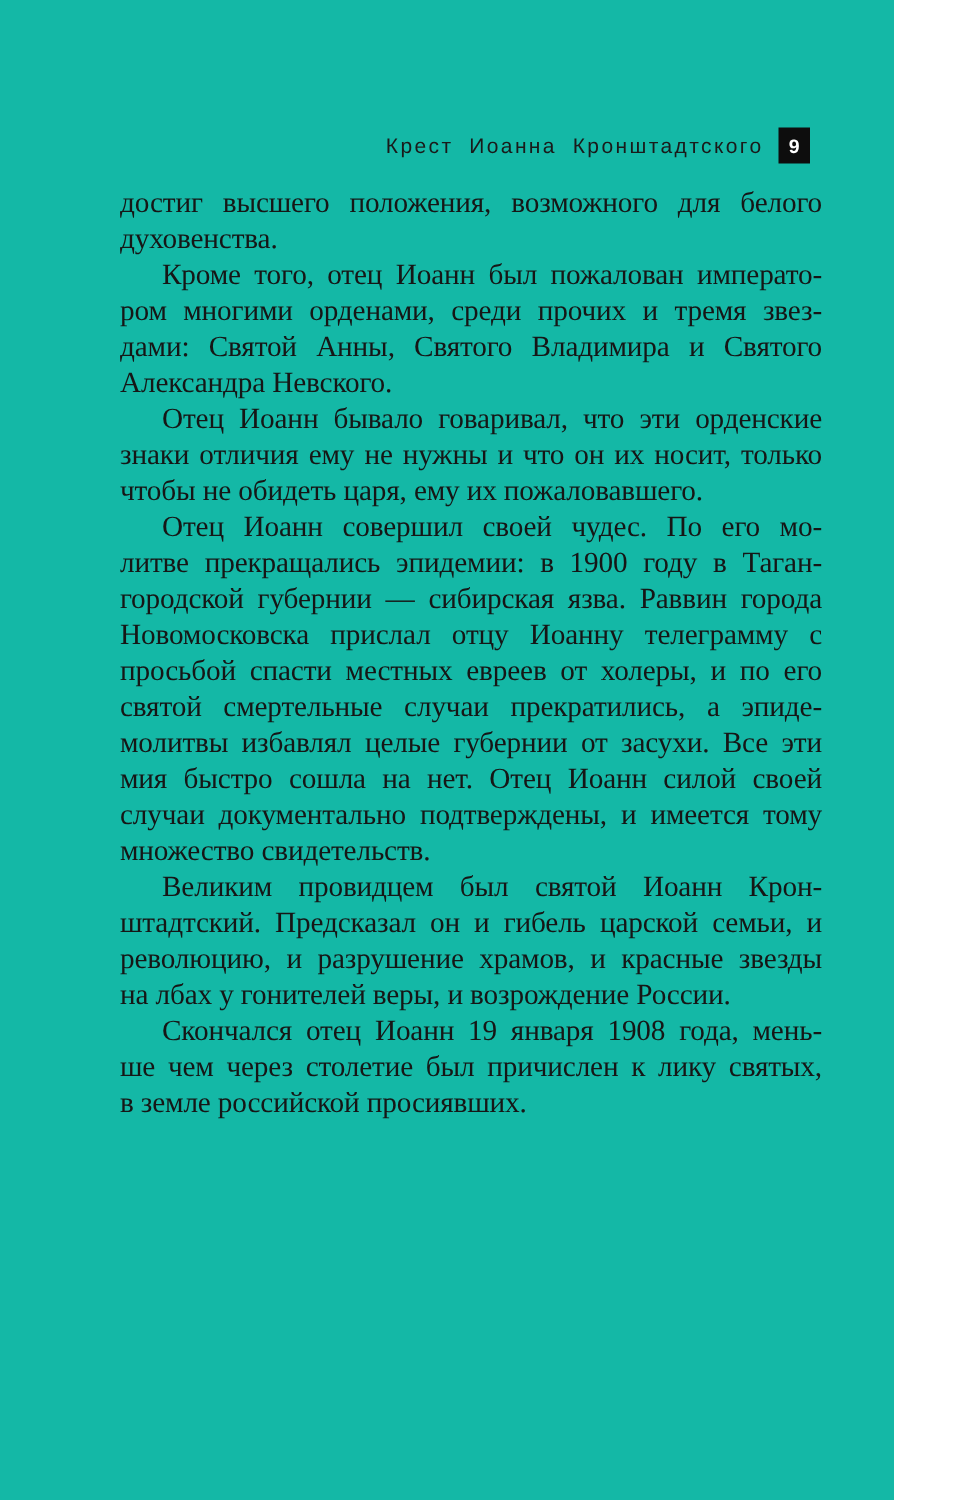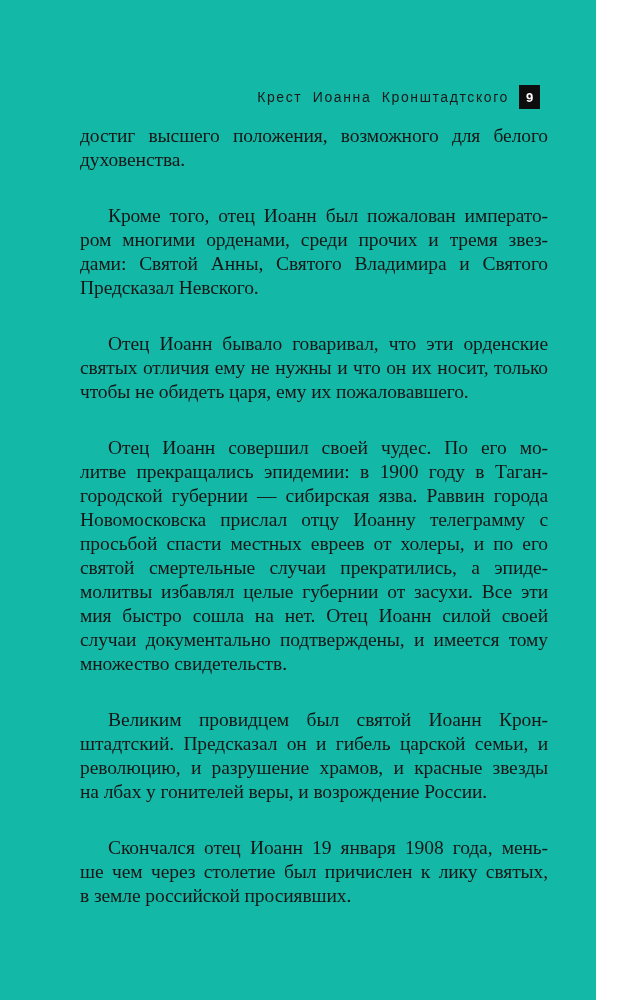--- a/index.html
+++ b/index.html
@@ -59,44 +59,44 @@
     line-height: 24px;
     letter-spacing: -0.1px;
   }
   .para { margin: 0; }
   .line {
     text-align: justify;
     text-align-last: justify;
     white-space: normal;
   }
   .line.last { text-align-last: left; }
-  .para.indent .line.first { text-indent: 28px; margin-top: 32px; }
+  .para.indent .line.first { text-indent: 28px; }
 </style>
 </head>
 <body>
 
 <div class="page">
   <div class="header">
     <span class="running-title">Крест Иоанна Кронштадтского</span>
     <span class="page-number-badge">9</span>
   </div>
   <div class="body-text">
       <div class="para">
         <div class="line first">достиг высшего положения, возможного для белого</div>
         <div class="line last">духовенства.</div>
       </div>
       <div class="para indent">
         <div class="line first">Кроме того, отец Иоанн был пожалован императо-</div>
         <div class="line">ром многими орденами, среди прочих и тремя звез-</div>
         <div class="line">дами: Святой Анны, Святого Владимира и Святого</div>
-        <div class="line last">Предсказал Невского.</div>
+        <div class="line last">Александра Невского.</div>
       </div>
       <div class="para indent">
         <div class="line first">Отец Иоанн бывало говаривал, что эти орденские</div>
-        <div class="line">святых отличия ему не нужны и что он их носит, только</div>
+        <div class="line">знаки отличия ему не нужны и что он их носит, только</div>
         <div class="line last">чтобы не обидеть царя, ему их пожаловавшего.</div>
       </div>
       <div class="para indent">
         <div class="line first">Отец Иоанн совершил своей чудес. По его мо-</div>
         <div class="line">литве прекращались эпидемии: в 1900 году в Таган-</div>
         <div class="line">городской губернии — сибирская язва. Раввин города</div>
         <div class="line">Новомосковска прислал отцу Иоанну телеграмму с</div>
         <div class="line">просьбой спасти местных евреев от холеры, и по его</div>
         <div class="line">святой смертельные случаи прекратились, а эпиде-</div>
         <div class="line">молитвы избавлял целые губернии от засухи. Все эти</div>

